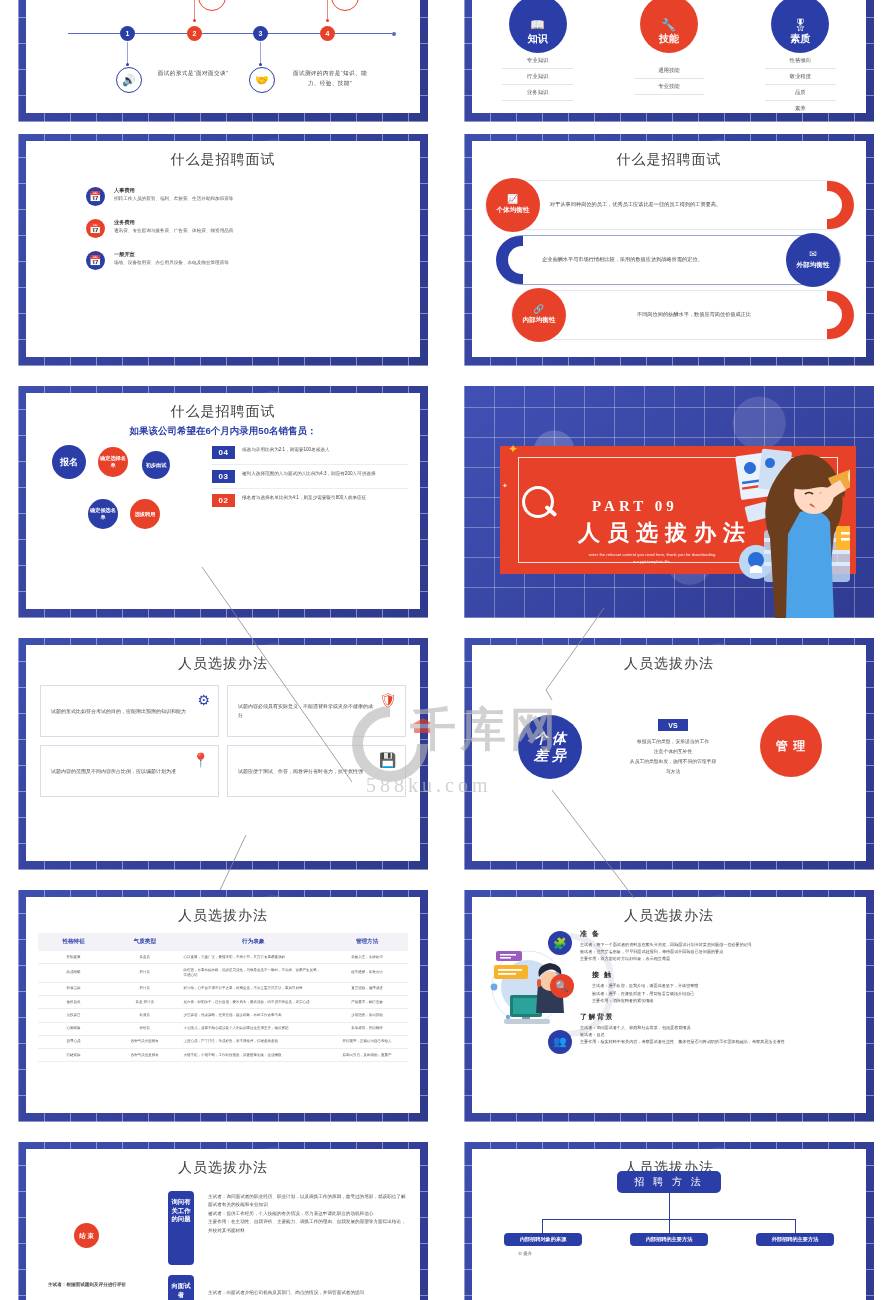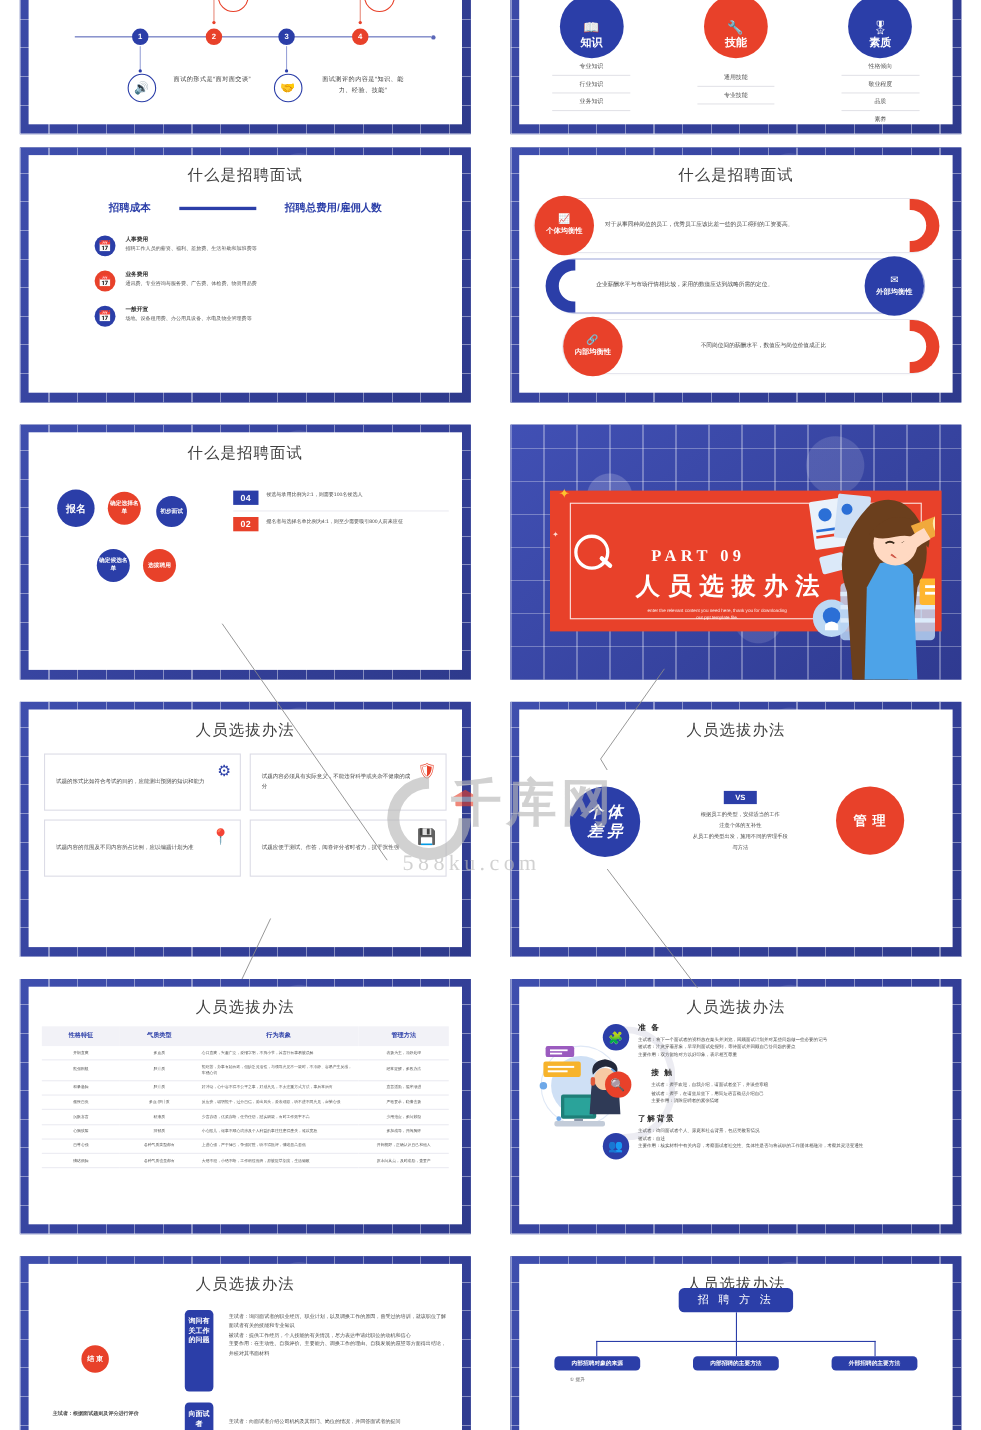--- a/index.html
+++ b/index.html
@@ -249,25 +249,20 @@
           <div class="ksq-item">素养</div>
         </div>
       </div>
     </div>
   </div>
 
   <div class="slide" style="left:18px;top:134px;width:410px;height:232px;">
     <div class="frame"></div>
     <div class="inner">
       <div class="s-title">什么是招聘面试</div>
-      <div class="cost-row">
-        <span class="cost-lbl">招聘成本</span>
-        <span class="cost-bar"></span>
-        <span class="cost-lbl">招聘总费用/雇佣人数</span>
-      </div>
       <div class="cost-list">
         <div class="cost-item">
           <div class="cost-ic bg-blue">📅</div>
           <div>
             <div class="cost-h">人事费用</div>
             <div class="cost-d">招聘工作人员的薪资、福利、差旅费、生活补助和加班费等</div>
           </div>
         </div>
         <div class="cost-item">
           <div class="cost-ic bg-red">📅</div>
@@ -321,33 +316,38 @@
         <div class="pill-txt" style="text-align:center">不同岗位间的薪酬水平，数值应与岗位价值成正比</div>
         <div style="width:30px;flex:none;"></div>
       </div>
     </div>
   </div>
 
   <div class="slide" style="left:18px;top:386px;width:410px;height:232px;">
     <div class="frame"></div>
     <div class="inner">
       <div class="s-title">什么是招聘面试</div>
+      <div class="s-sub">如果该公司希望在6个月内录用50名销售员：</div>
 
       <div class="fn-left">
         <div class="fn-c bg-blue" style="left:10px;top:4px;width:34px;height:34px;font-size:9px;">报名</div>
         <div class="fn-c bg-red" style="left:56px;top:6px;width:30px;height:30px;font-size:5.2px;line-height:1.3;">确定选择名单</div>
         <div class="fn-c bg-blue" style="left:100px;top:10px;width:28px;height:28px;font-size:5.2px;line-height:1.3;">初步面试</div>
         <div class="fn-c bg-blue" style="left:46px;top:58px;width:30px;height:30px;font-size:5.2px;line-height:1.3;">确定候选名单</div>
         <div class="fn-c bg-red" style="left:88px;top:58px;width:30px;height:30px;font-size:5.2px;line-height:1.3;">选拔聘用</div>
       </div>
 
       <div class="fn-right">
         <div class="fn-row">
           <div class="fn-num bg-blue">04</div>
           <div class="fn-tx">候选与录用比例为2:1，则需要100名候选人</div>
+        </div>
+        <div class="fn-row">
+          <div class="fn-num bg-blue">03</div>
+          <div class="fn-tx">被列入选择范围的人与面试的人比例为4:3，则应有200人可供选择</div>
         </div>
         <div class="fn-row" style="border-bottom:none;">
           <div class="fn-num bg-red">02</div>
           <div class="fn-tx">报名者与选择名单比例为4:1，则至少需要吸引800人前来应征</div>
         </div>
       </div>
     </div>
   </div>
 
   <div class="slide cover" style="left:464px;top:386px;width:410px;height:232px;">

